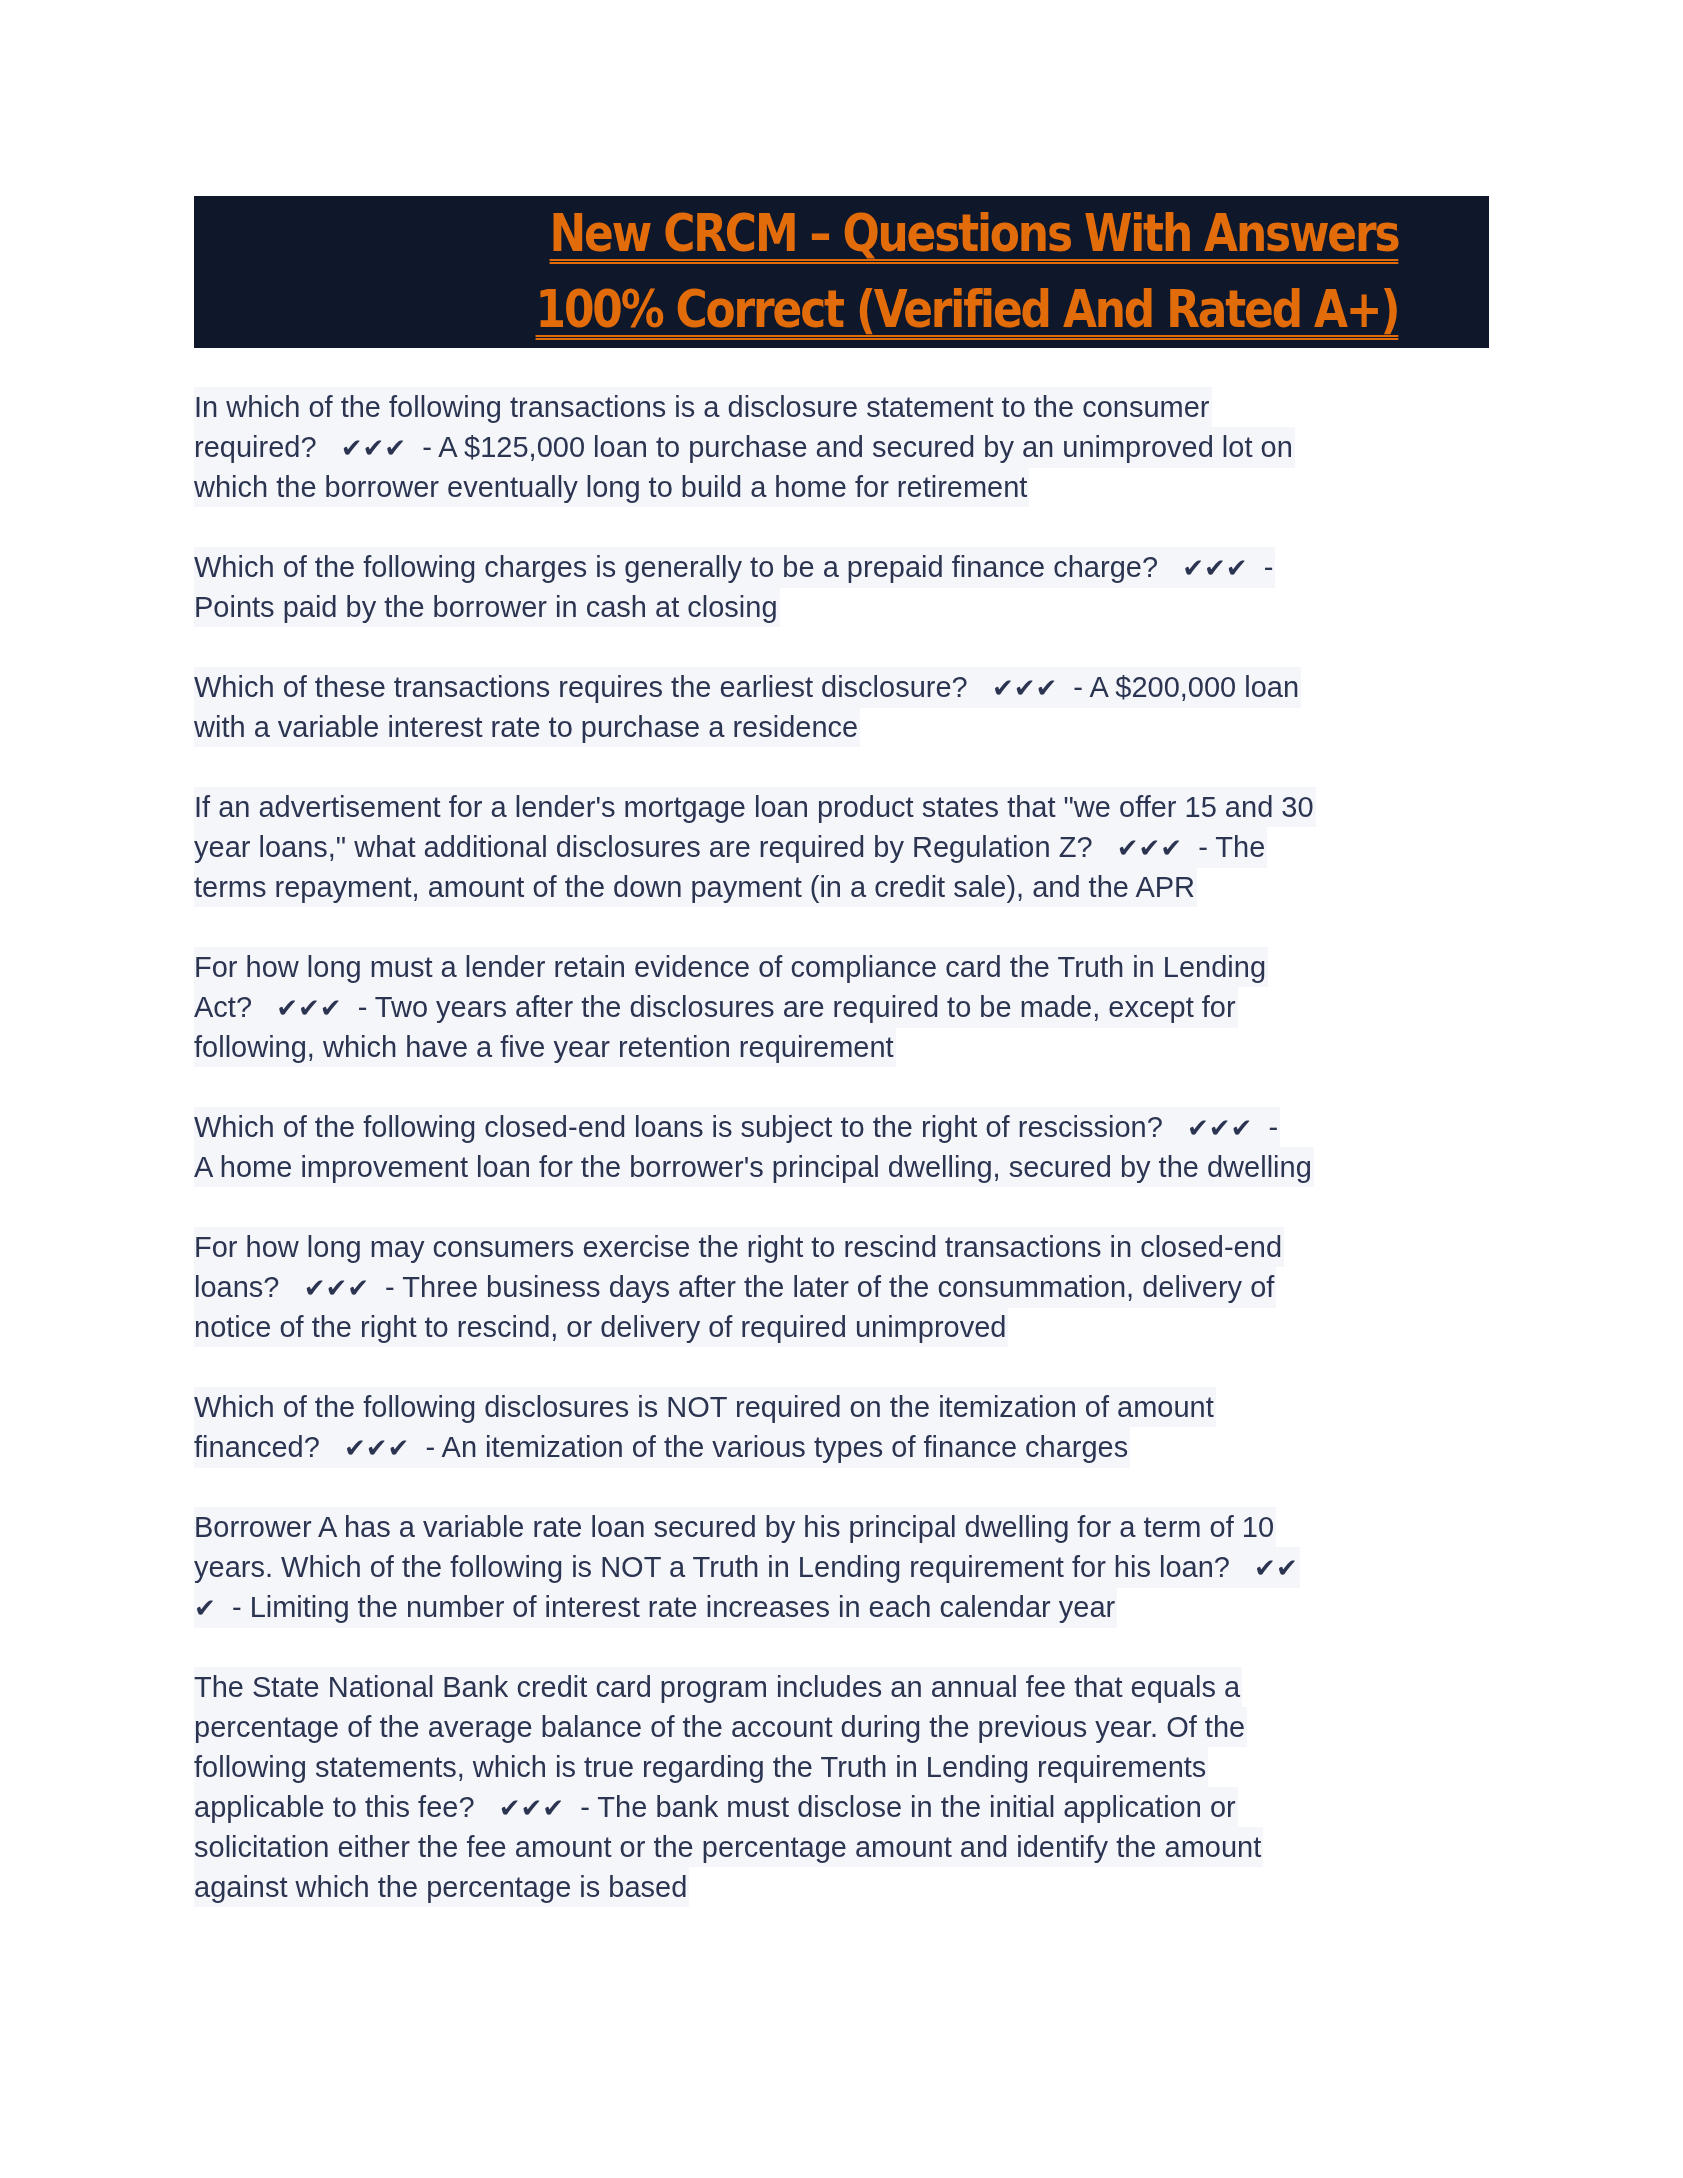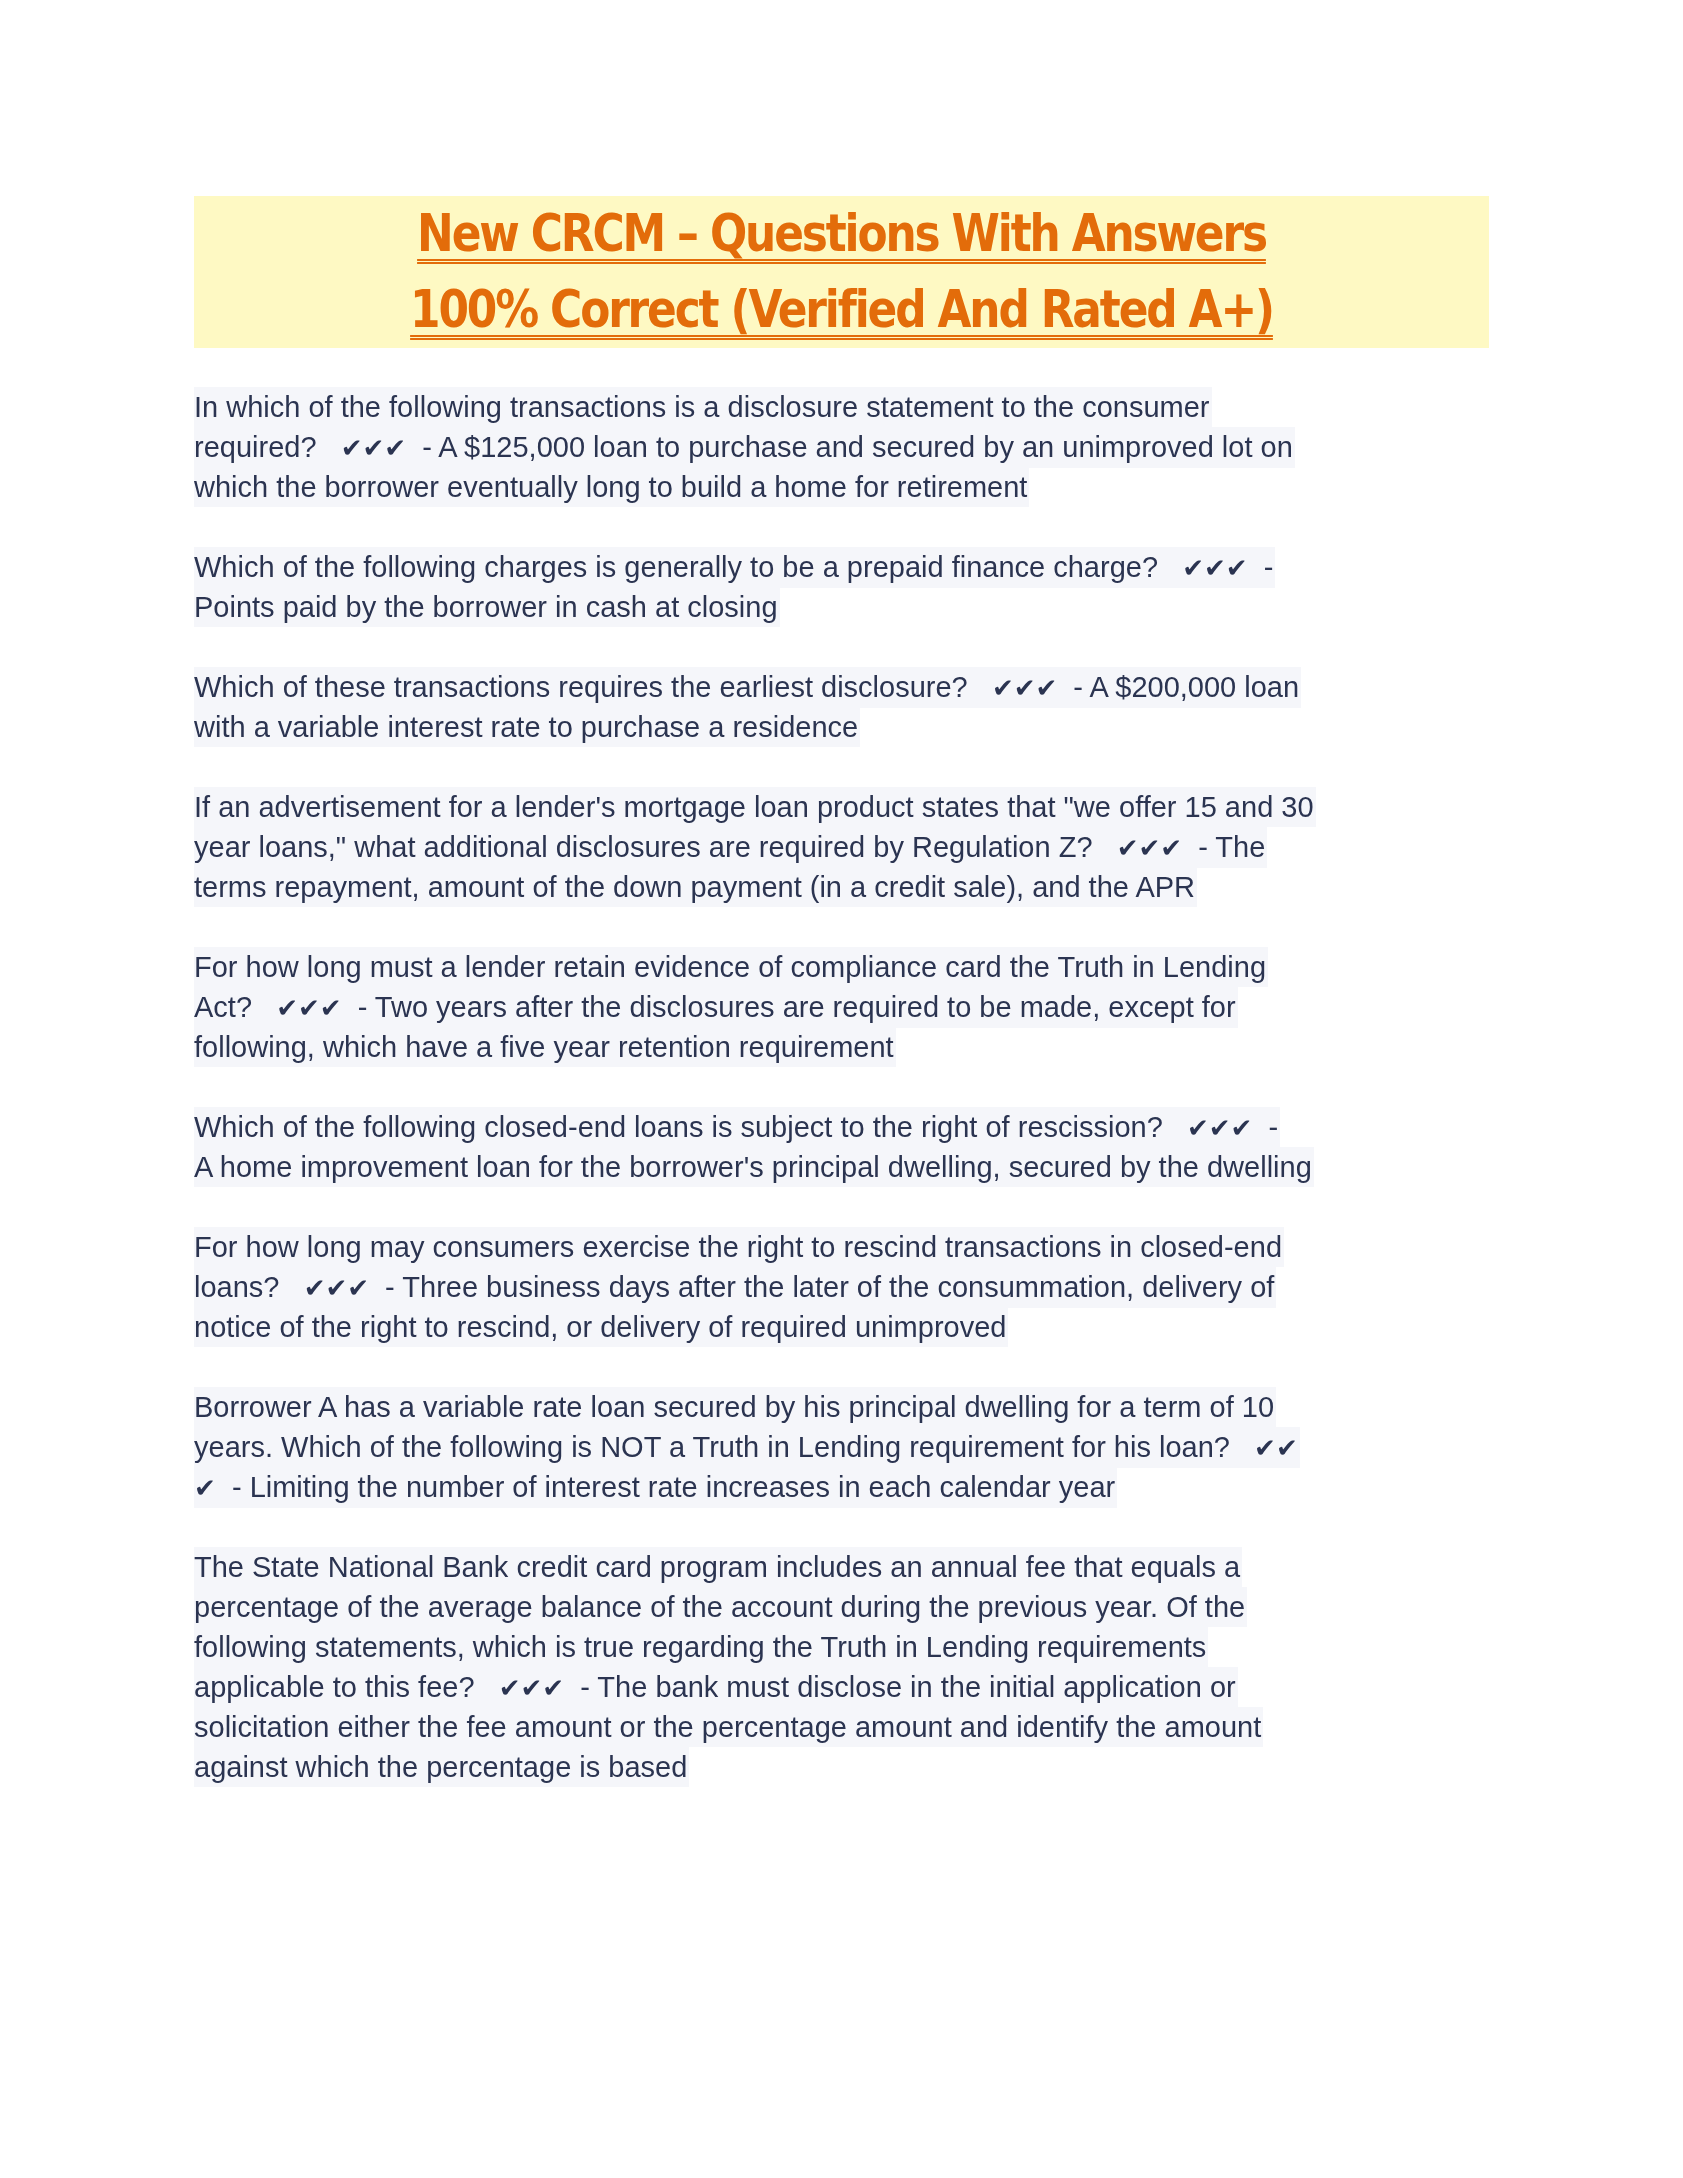--- a/index.html
+++ b/index.html
@@ -20,22 +20,22 @@
     width: 1683px;
     height: 2178px;
     background: #ffffff;
   }
   .title-box {
     position: absolute;
     left: 194px;
     top: 196px;
     width: 1295px;
     height: 152px;
-    background: #fef9c3;
-    text-align: center;
+    background: #0f172a;
+    text-align: right;
   }
   .title-line {
     display: block;
     font-family: "DejaVu Sans", sans-serif;
     font-weight: bold;
     font-size: 51px;
     letter-spacing: -2.5px;
     color: #e36c0a;
     line-height: 76px;
     white-space: nowrap;
@@ -124,20 +124,24 @@
       <div class="line"><span class="hl">Which of the following closed-end loans is subject to the right of rescission?   <span class="check">✔✔✔</span>  -</span></div>
       <div class="line"><span class="hl">A home improvement loan for the borrower's principal dwelling, secured by the dwelling</span></div>
     </div>
 
     <div class="qa">
       <div class="line"><span class="hl">For how long may consumers exercise the right to rescind transactions in closed-end</span></div>
       <div class="line"><span class="hl">loans?   <span class="check">✔✔✔</span>  - Three business days after the later of the consummation, delivery of</span></div>
       <div class="line"><span class="hl">notice of the right to rescind, or delivery of required unimproved</span></div>
     </div>
 
+    <div class="qa">
+      <div class="line"><span class="hl">Which of the following disclosures is NOT required on the itemization of amount</span></div>
+      <div class="line"><span class="hl">financed?   <span class="check">✔✔✔</span>  - An itemization of the various types of finance charges</span></div>
+    </div>
 
     <div class="qa">
       <div class="line"><span class="hl">Borrower A has a variable rate loan secured by his principal dwelling for a term of 10</span></div>
       <div class="line"><span class="hl">years. Which of the following is NOT a Truth in Lending requirement for his loan?   <span class="check">✔✔</span></span></div>
       <div class="line"><span class="hl"><span class="check">✔</span>  - Limiting the number of interest rate increases in each calendar year</span></div>
     </div>
 
     <div class="qa tight">
       <div class="line"><span class="hl">The State National Bank credit card program includes an annual fee that equals a</span></div>
       <div class="line"><span class="hl">percentage of the average balance of the account during the previous year. Of the</span></div>

